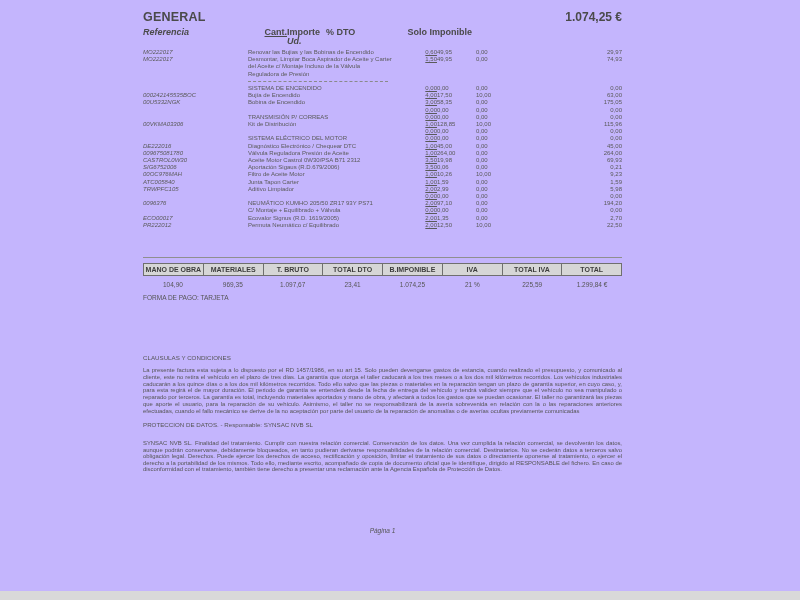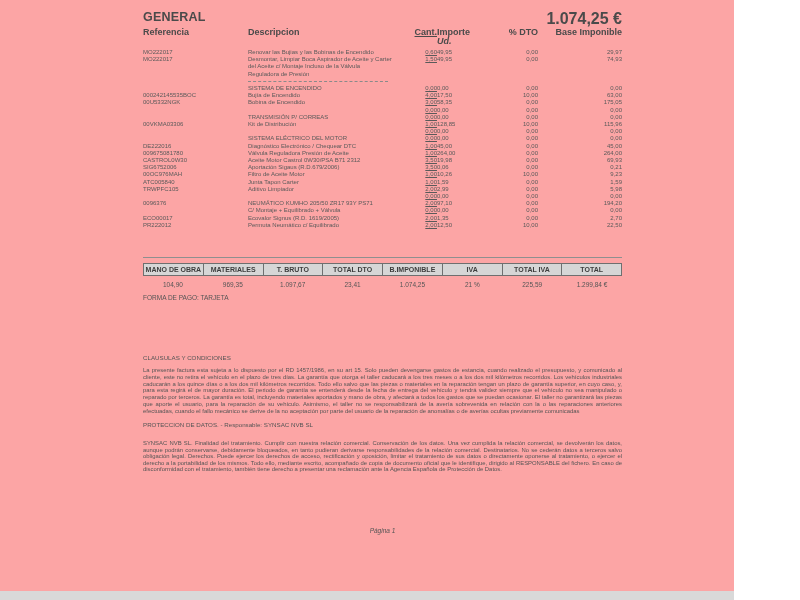--- a/index.html
+++ b/index.html
@@ -1,36 +1,36 @@
 <!DOCTYPE html>
 <html><head>
 <meta charset="utf-8">
 <style>
   * { margin:0; padding:0; box-sizing:border-box; }
   html,body { background:#ffffff; }
   .screen {
-    position:relative; width:734px; height:600px; overflow:hidden;
-    background:#fca5a5; font-family:"Liberation Sans", sans-serif; color:#555;
+    position:relative; width:800px; height:600px; overflow:hidden;
+    background:#c4b5fd; font-family:"Liberation Sans", sans-serif; color:#555;
   }
   .doc-header {
     position:absolute; left:143px; top:10px; width:479px;
     display:flex; justify-content:space-between; align-items:flex-start;
   }
   .doc-title { font-size:12.5px; font-weight:bold; color:#4a4a4a; letter-spacing:.2px; }
-  .doc-total { font-size:16px; font-weight:bold; color:#4a4a4a; }
+  .doc-total { font-size:12px; font-weight:bold; color:#4a4a4a; }
 
   .col-headers {
     position:absolute; left:143px; top:28px; width:479px;
     display:flex; font-size:9px; font-weight:bold; color:#4a4a4a; line-height:9px;
   }
-  .c-ref  { width:105px; }
+  .c-ref  { width:105px;font-style:italic; }
   .c-desc { width:150px; padding-right:6px; }
   .c-cant { width:39px;  text-align:right;text-decoration:underline; }
   .c-imp  { width:39px;  text-align:left; }
-  .c-dto  { width:62px;  text-align:right; }
+  .c-dto  { width:62px;  }
   .c-base { width:84px;  text-align:right; }
   .imp-unit { padding-right:2px;font-style:italic; }
 
   .rows {
     position:absolute; left:143px; top:49px; width:479px;
     font-size:6px; color:#5a5a5a;
   }
   .trow { display:flex; align-items:flex-start; line-height:7.2px; min-height:7.2px; }
   .dash { border-top:1px dashed #8a8a8a; width:140px; margin-top:3px; }
 
@@ -73,28 +73,27 @@
 
 <div class="screen">
 
   <div class="doc-header">
     <span class="doc-title">GENERAL</span>
     <span class="doc-total">1.074,25 €</span>
   </div>
 
   <div class="col-headers">
     <span class="c-ref">Referencia</span>
-    <span class="c-desc">Descripcion</span>
     <span class="c-cant">Cant.</span>
     <span class="c-imp">
       <div>Importe</div>
       <div class="imp-unit">Ud.</div>
     </span>
     <span class="c-dto">% DTO</span>
-    <span class="c-base">Base Imponible</span>
+    <span class="c-base">Solo Imponible</span>
   </div>
 
   <div class="rows">
   <div class="trow">
     <span class="c-ref">MO222017</span>
     <span class="c-desc">Renovar las Bujias y las Bobinas de Encendido</span>
     <span class="c-cant">0,60</span>
     <span class="c-imp">49,95</span>
     <span class="c-dto">0,00</span>
     <span class="c-base">29,97</span>

